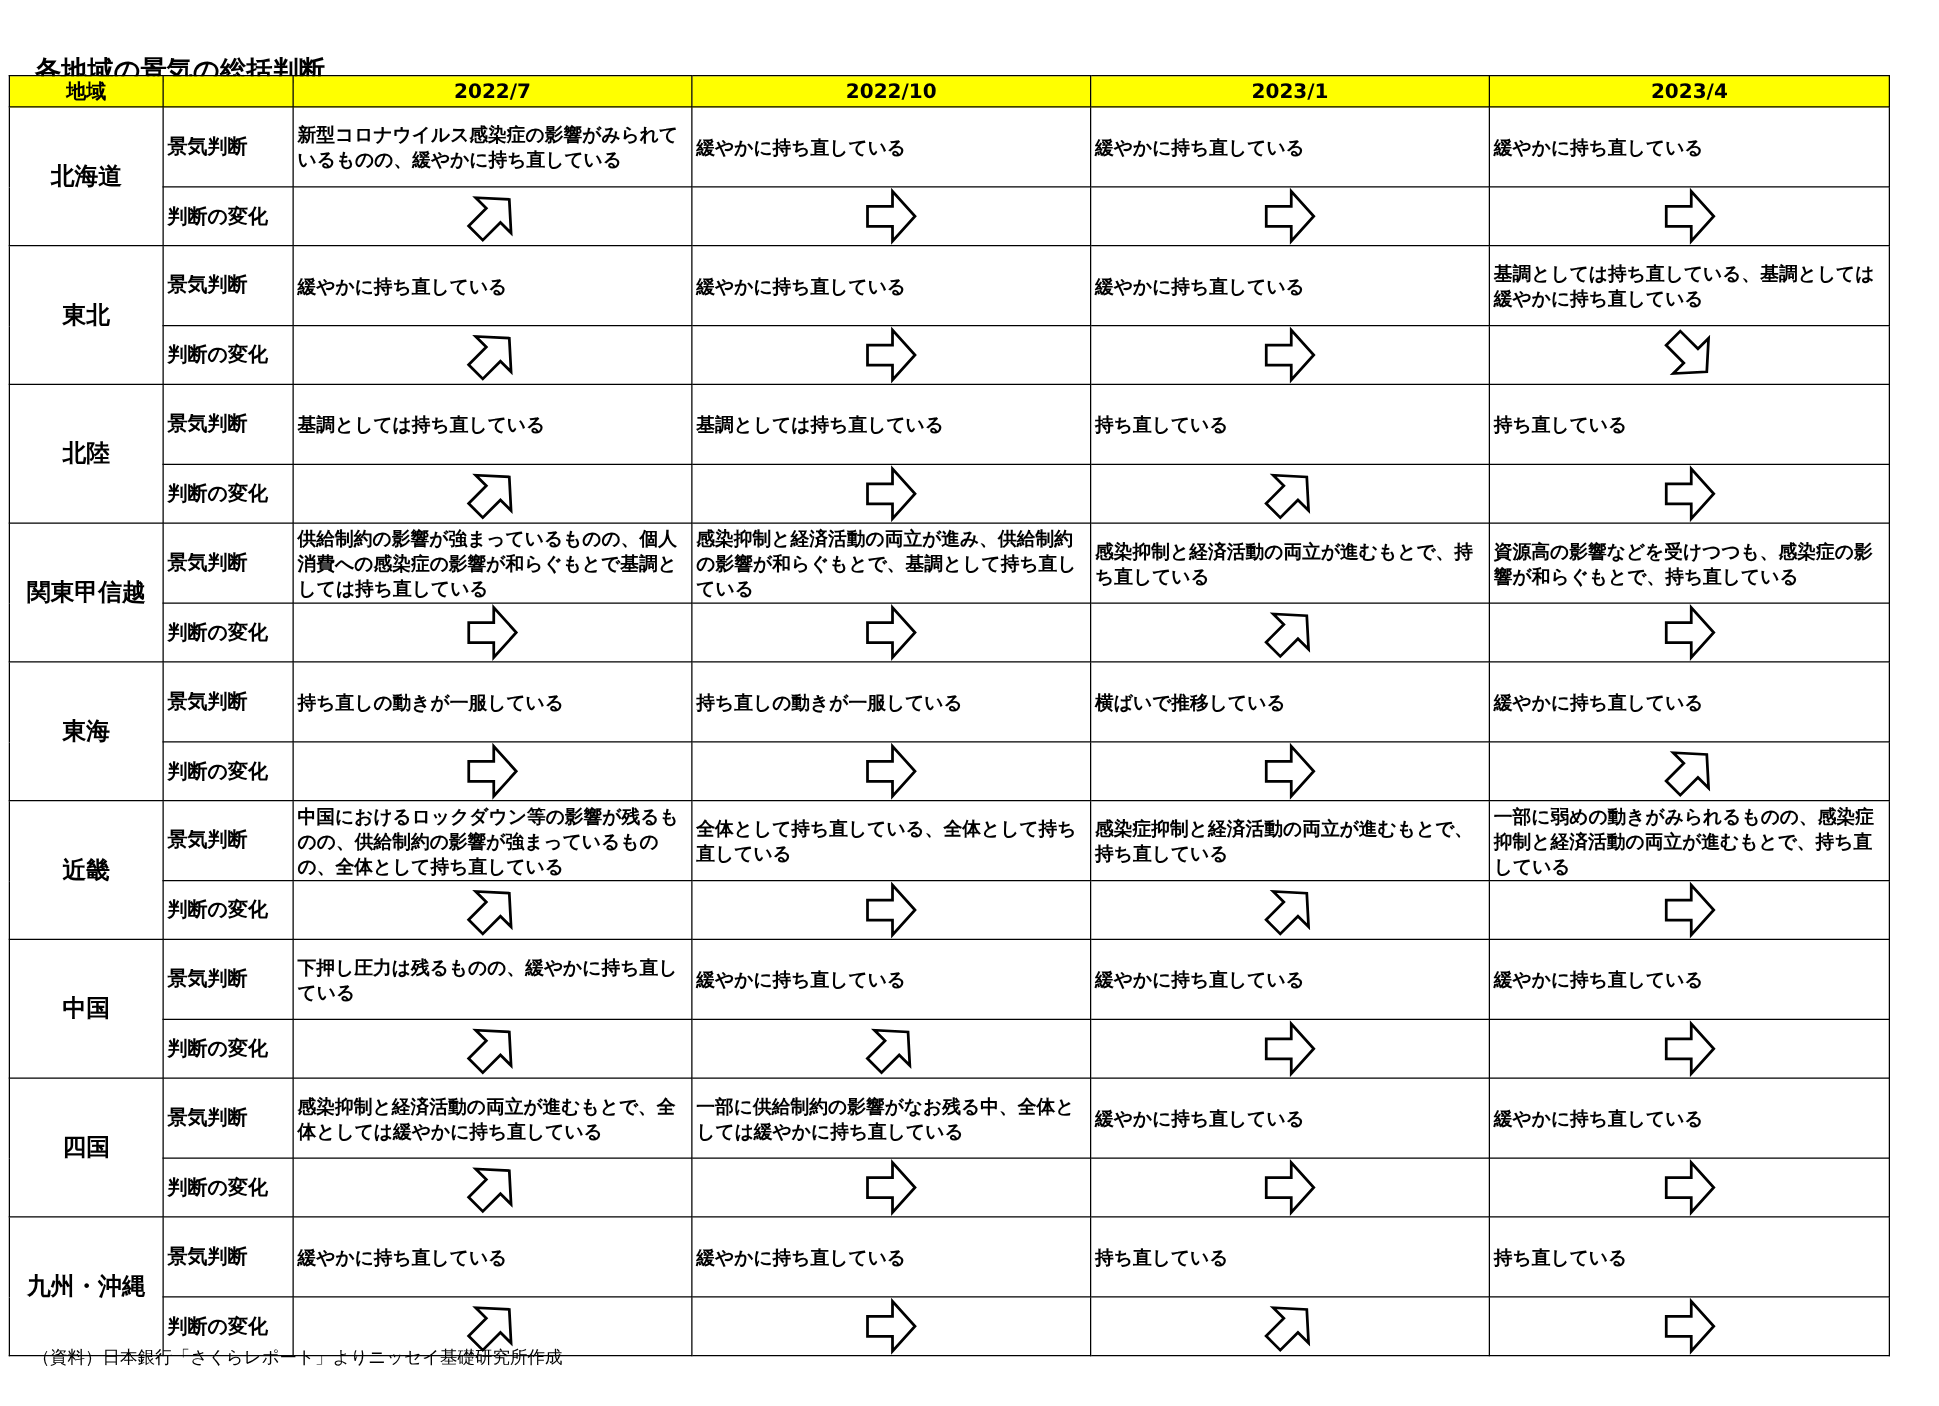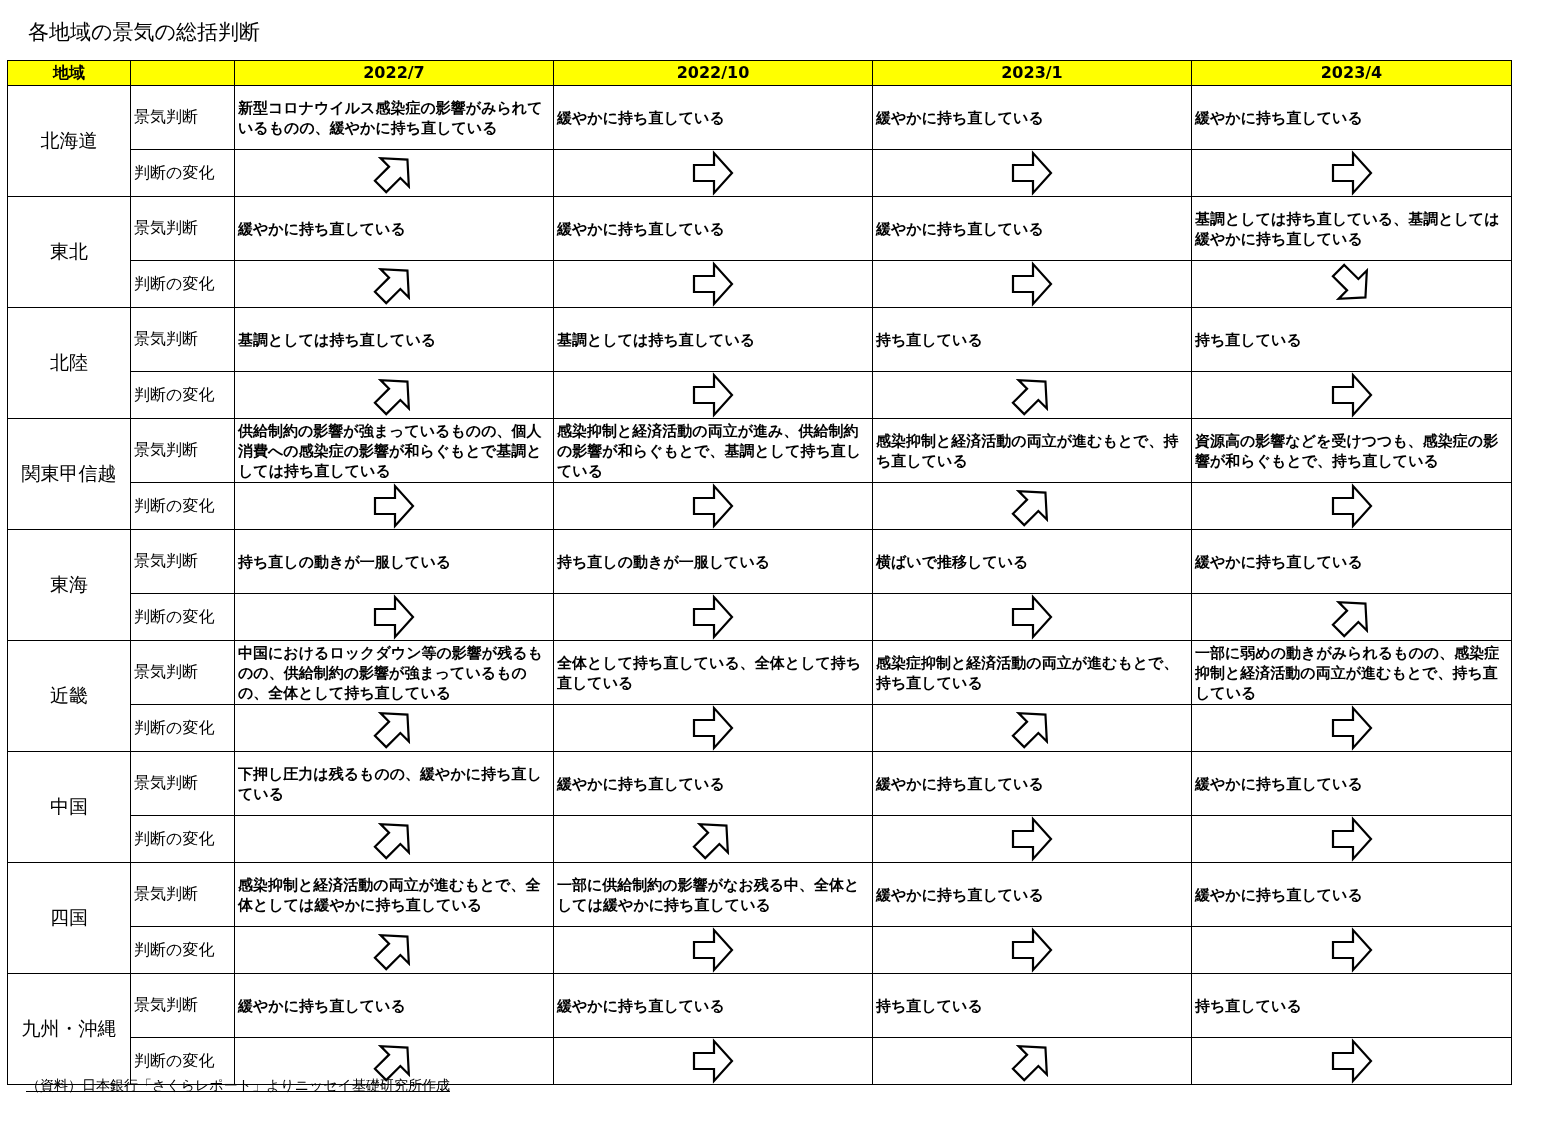--- a/index.html
+++ b/index.html
@@ -1,29 +1,29 @@
 <!DOCTYPE html>
 <html><head>
 <meta charset="utf-8">
 <style>
   html, body { margin:0; padding:0; background:#ffffff; }
   body { width:1551px; height:1125px; position:relative; font-family:"DejaVu Sans", "Liberation Sans", sans-serif; color:#000; overflow:hidden; }
-  .title { position:absolute; left:28px; top:18px; font-size:21px; font-weight:normal; letter-spacing:0px; }
+  .title { position:absolute; left:28px; top:42px; font-size:21px; font-weight:bold; letter-spacing:0px; }
   table.grid { position:absolute; left:7px; top:60px; border-collapse:collapse; table-layout:fixed; width:1504px; }
   table.grid td, table.grid th { border:1.5px solid #000; padding:0; box-sizing:border-box; }
   th.hdr { background:#ffff00; height:25px; font-size:16px; font-weight:bold; text-align:center; vertical-align:middle; line-height:24px; }
-  td.region { font-size:19px; font-weight:normal; text-align:center; vertical-align:middle; }
-  td.label { font-size:16px; font-weight:normal; padding-left:3px !important; vertical-align:middle; white-space:nowrap; }
+  td.region { font-size:19px; font-weight:bold; text-align:center; vertical-align:middle; }
+  td.label { font-size:16px; font-weight:bold; padding-left:3px !important; vertical-align:middle; white-space:nowrap; }
   tr.judg td.txt { height:64px; font-size:15px; font-weight:bold; line-height:20px; padding:0 3px !important; vertical-align:middle; }
   tr.chg td.arr { height:46px; text-align:center; vertical-align:middle; }
   .arrow { display:inline-block; width:46px; height:46px; vertical-align:middle; }
   .arrow svg { width:46px; height:46px; display:block; }
   .arrow.up svg { transform:rotate(-45deg); }
   .arrow.down svg { transform:rotate(45deg); }
-  .source { position:absolute; left:26px; top:1077px; font-size:14px;text-decoration:underline; }
+  .source { position:absolute; left:26px; top:1077px; font-size:14px; }
 </style>
 </head>
 <body>
 
 <div class="title">各地域の景気の総括判断</div>
 
 <table class="grid">
   <colgroup>
     <col style="width:123px">
     <col style="width:104px">

